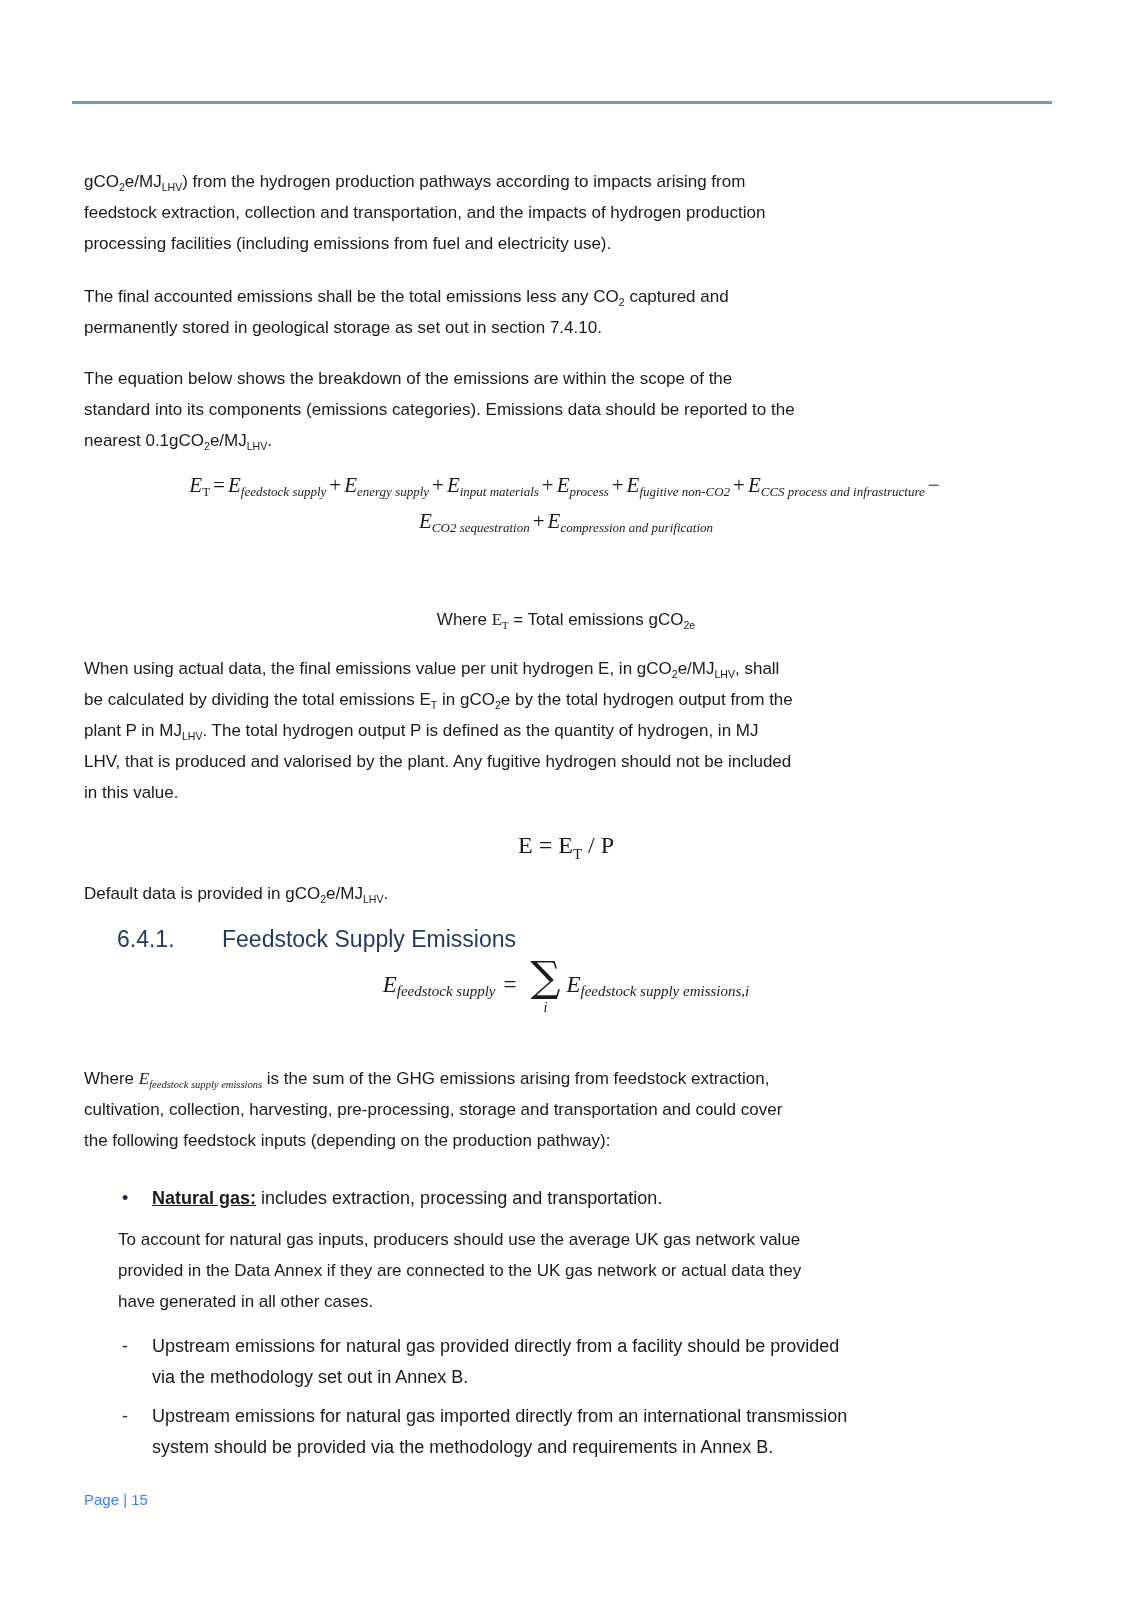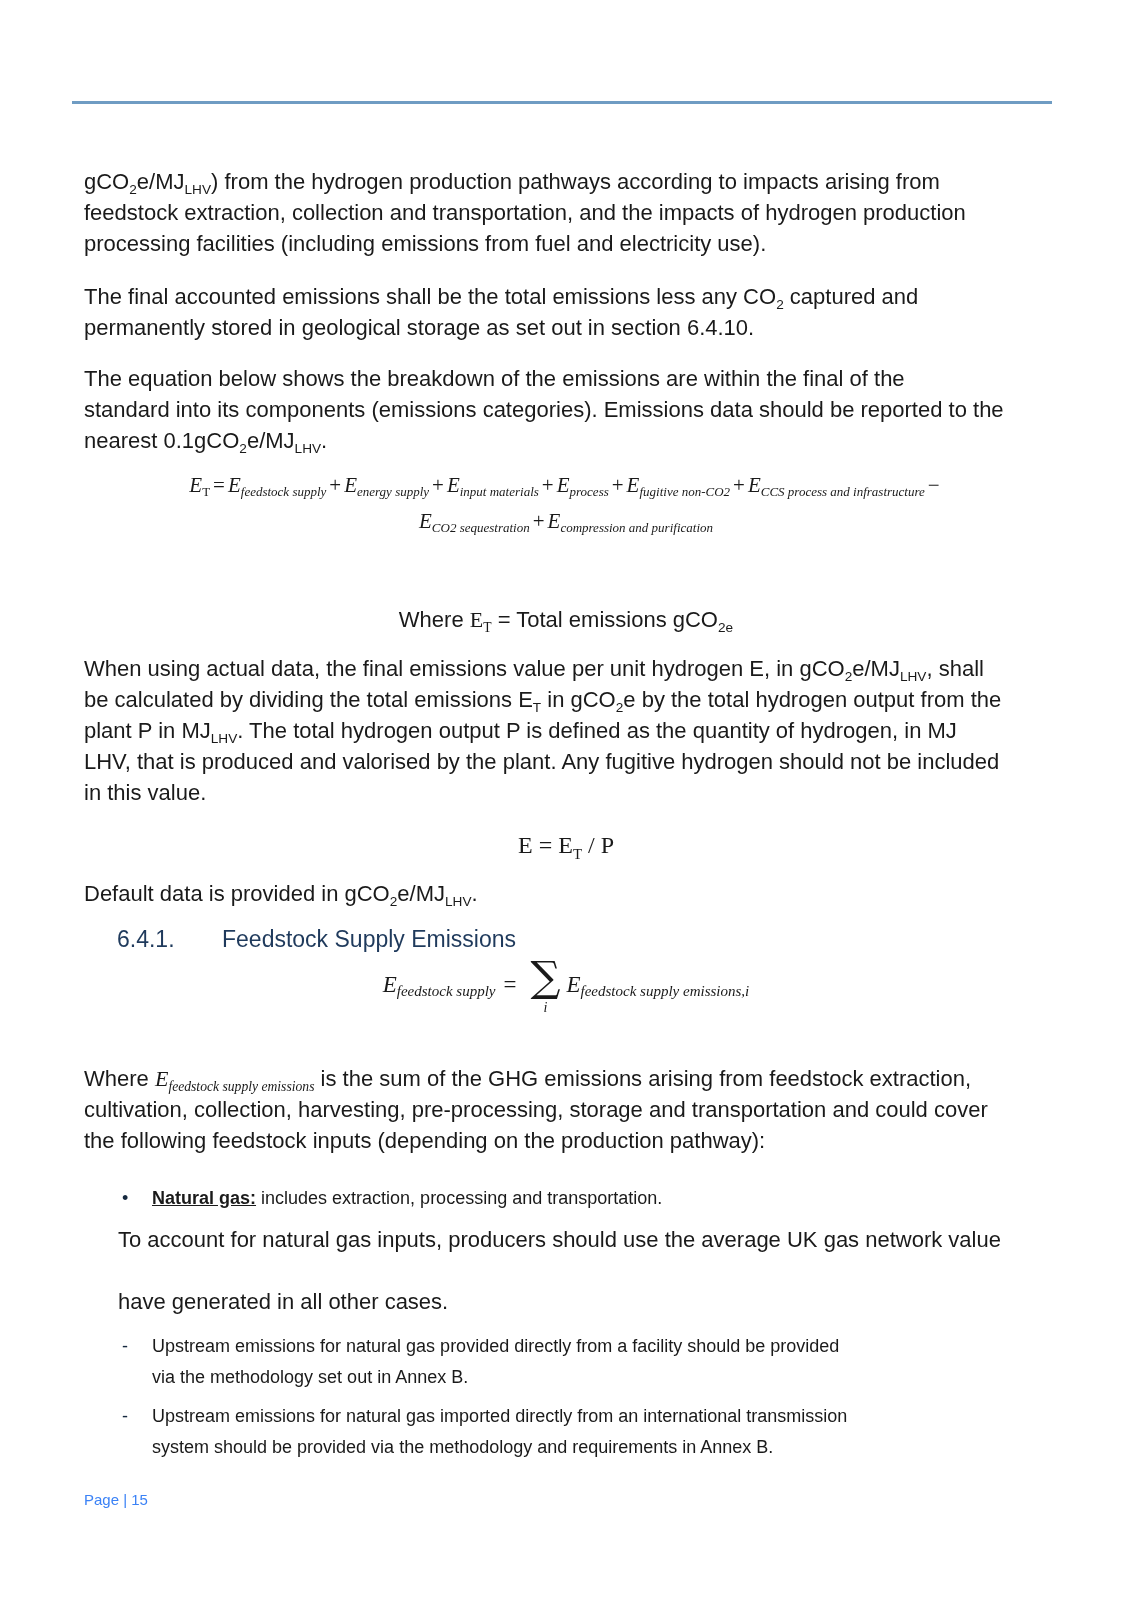--- a/index.html
+++ b/index.html
@@ -3,21 +3,21 @@
 <meta charset="utf-8">
 <style>
   html,body{margin:0;padding:0;background:#ffffff;}
   .page{
     position:relative;width:1131px;height:1600px;background:#ffffff;
     font-family:"Liberation Sans",sans-serif;color:#1a1a1a;overflow:hidden;
   }
   .top-rule{position:absolute;left:72px;top:101px;width:980px;height:3px;background:#6f9cc3;}
   .content{position:absolute;left:84px;top:0;width:964px;}
   .blk{position:absolute;left:0;width:964px;}
-  .body-text{font-size:22px;line-height:31px;text-align:left;}
+  .body-text{font-size:17px;line-height:31px;text-align:left;}
   sub{font-size:0.62em;line-height:0;}
   .bold{font-weight:700;text-decoration:underline;}
   .ital{font-style:italic;}
   .sf{font-family:"Liberation Serif",serif;}
 
   
   .eq{text-align:center;}
   .eq-line{display:flex;justify-content:center;align-items:baseline;line-height:34px;flex-wrap:nowrap;white-space:nowrap;}
   .eq-base{font-family:"Liberation Serif",serif;font-style:italic;font-size:21px;}
   .eq-sub{font-family:"Liberation Serif",serif;font-style:italic;font-size:13px;}
@@ -50,23 +50,23 @@
 </head>
 <body>
 
 <div class="page">
   <div class="top-rule" style="position:absolute;left:72px;top:101px;width:980px;height:3px;background:#6f9cc3;"></div>
 
   <div class="content">
 
     <p class="blk body-text" style="top:166px;margin:0;"><span>gCO</span><sub>2</sub><span>e/MJ</span><sub>LHV</sub><span>) from the hydrogen production pathways according to impacts arising from</span><br><span>feedstock extraction, collection and transportation, and the impacts of hydrogen production</span><br><span>processing facilities (including emissions from fuel and electricity use).</span></p>
 
-    <p class="blk body-text" style="top:281px;margin:0;"><span>The final accounted emissions shall be the total emissions less any CO</span><sub>2</sub><span> captured and</span><br><span>permanently stored in geological storage as set out in section 6.4.10.</span></p>
+    <p class="blk body-text" style="top:281px;margin:0;"><span>The final accounted emissions shall be the total emissions less any CO</span><sub>2</sub><span> captured and</span><br><span>permanently stored in geological storage as set out in section 7.4.10.</span></p>
 
-    <p class="blk body-text" style="top:363px;margin:0;"><span>The equation below shows the breakdown of the emissions are within the final of the</span><br><span>standard into its components (emissions categories). Emissions data should be reported to the</span><br><span>nearest 0.1gCO</span><sub>2</sub><span>e/MJ</span><sub>LHV</sub><span>.</span></p>
+    <p class="blk body-text" style="top:363px;margin:0;"><span>The equation below shows the breakdown of the emissions are within the scope of the</span><br><span>standard into its components (emissions categories). Emissions data should be reported to the</span><br><span>nearest 0.1gCO</span><sub>2</sub><span>e/MJ</span><sub>LHV</sub><span>.</span></p>
 
     <div class="blk eq" style="top:468px;">
       <div class="eq-line">
         <span><span class="eq-base">E</span><sub class="eq-sub upright">T</sub></span>
         <span class="eq-op">=</span>
         <span><span class="eq-base">E</span><sub class="eq-sub">feedstock supply</sub></span>
         <span class="eq-op">+</span>
         <span><span class="eq-base">E</span><sub class="eq-sub">energy supply</sub></span>
         <span class="eq-op">+</span>
         <span><span class="eq-base">E</span><sub class="eq-sub">input materials</sub></span>
@@ -108,21 +108,21 @@
       <span><span class="eq-base">E</span><sub class="eq-sub">feedstock supply emissions,i</sub></span>
     </div>
 
     <p class="blk body-text" style="top:1063px;margin:0;"><span>Where </span><span class="ital sf">E</span><sub class="ital sf">feedstock supply emissions</sub><span> is the sum of the GHG emissions arising from feedstock extraction,</span><br><span>cultivation, collection, harvesting, pre-processing, storage and transportation and could cover</span><br><span>the following feedstock inputs (depending on the production pathway):</span></p>
 
     <div class="blk li-row" style="top:1183px;">
       <span class="li-marker">•</span>
       <div class="li-text"><span class="bold">Natural gas:</span><span> includes extraction, processing and transportation.</span></div>
     </div>
 
-    <p class="blk body-text indent-para" style="top:1224px;margin:0;"><span>To account for natural gas inputs, producers should use the average UK gas network value</span><br><br><span>have generated in all other cases.</span></p>
+    <p class="blk body-text indent-para" style="top:1224px;margin:0;"><span>To account for natural gas inputs, producers should use the average UK gas network value</span><br><span>provided in the Data Annex if they are connected to the UK gas network or actual data they</span><br><span>have generated in all other cases.</span></p>
 
     <div class="blk li-row" style="top:1331px;">
       <span class="li-marker">-</span>
       <div class="li-text"><span>Upstream emissions for natural gas provided directly from a facility should be provided</span><br><span>via the methodology set out in Annex B.</span></div>
     </div>
 
     <div class="blk li-row" style="top:1401px;">
       <span class="li-marker">-</span>
       <div class="li-text"><span>Upstream emissions for natural gas imported directly from an international transmission</span><br><span>system should be provided via the methodology and requirements in Annex B.</span></div>
     </div>

